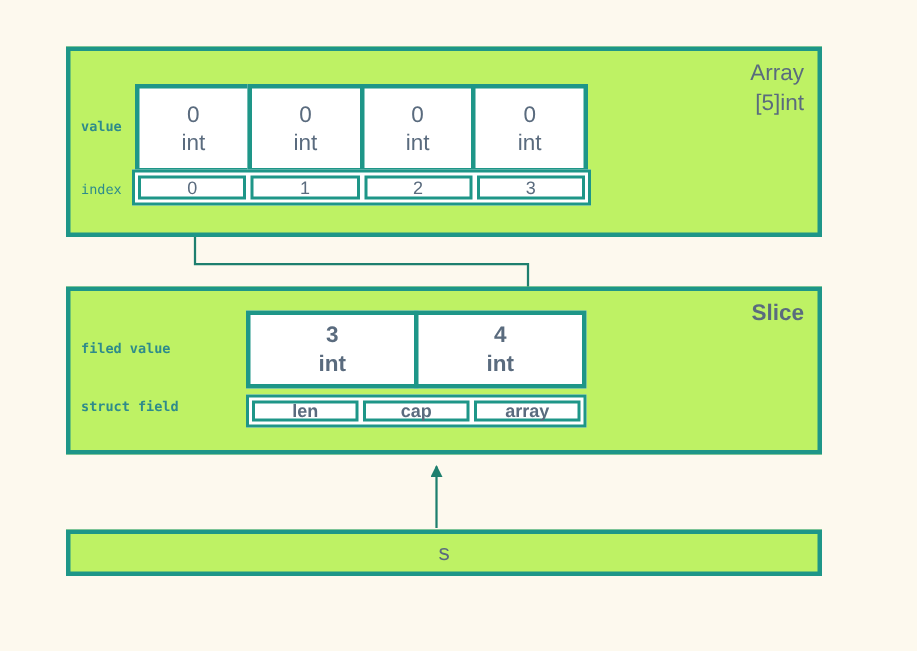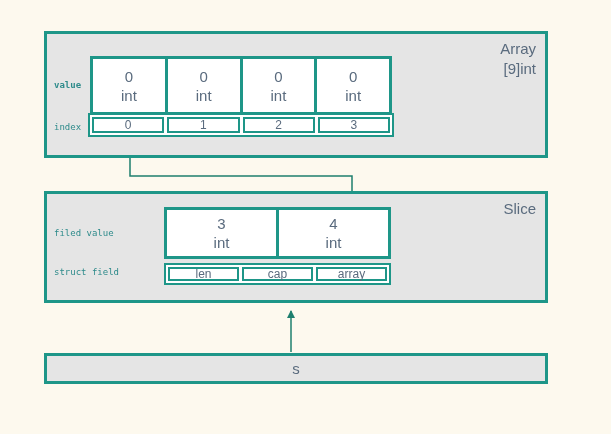--- a/index.html
+++ b/index.html
@@ -7,21 +7,21 @@
   body {
     background: #FDF9EE;
     font-family: "Liberation Sans", sans-serif;
     position: relative;
     overflow: hidden;
   }
   .canvas { position: absolute; inset: 0; }
 
   .box {
     position: absolute;
-    background: #e5e5e5;
+    background: #bef264;
     border: 3px solid #1E9688;
   }
   .box-title {
     position: absolute;
     top: 5px;
     right: 9px;
     text-align: right;
     color: #5A6B7E;
     font-size: 15px;
     line-height: 20px;
@@ -69,21 +69,21 @@
     background: #FFFFFF;
     display: flex;
     align-items: center;
     justify-content: center;
     color: #5A6B7E;
     font-size: 12px;
     line-height: 12px;
   }
 
   #array-box { left: 44px; top: 31px;  width: 504px; height: 127px; }
-  #slice-box { left: 44px; top: 191px; width: 504px; height: 112px; }
+  #slice-box { left: 44px; top: 191px; width: 504px; height: 112px; font-weight: bold; }
   #s-box     { left: 44px; top: 353px; width: 504px; height: 31px; }
 
   #array-values { left: 43px; top: 22px; width: 302px; height: 59px; }
   #array-index  { left: 41px; top: 79px; width: 306px; height: 24px; }
   #label-value  { top: 46px; font-weight: bold; }
   #label-index  { top: 88px; }
 
   #slice-values { left: 117px; top: 13px; width: 227px; height: 52px; }
   #slice-fields { left: 117px; top: 69px; width: 227px; height: 22px; }
   #label-filed-value  { top: 34px; }
@@ -110,21 +110,21 @@
     <defs>
       <marker id="ah" markerWidth="9" markerHeight="9" refX="7" refY="4" orient="auto" markerUnits="userSpaceOnUse">
         <path d="M0,0 L8,4 L0,8 Z" fill="#1E7F6E"></path>
       </marker>
     </defs>
     <path d="M352,206 L352,176 L130,176 L130,146" fill="none" stroke="#1E7F6E" stroke-width="1.5" marker-end="url(#ah)"></path>
     <path d="M291,352 L291,311" fill="none" stroke="#1E7F6E" stroke-width="1.5" marker-end="url(#ah)"></path>
   </svg>
 
   <div class="box" id="array-box">
-    <div class="box-title"><span>Array</span><br><span>[9]int</span></div>
+    <div class="box-title"><span>Array</span><br><span>[5]int</span></div>
 
     <div class="row-label" id="label-value">value</div>
     <div class="row-label" id="label-index">index</div>
 
     <div class="cell-row" id="array-values">
       <div class="cell">
         <span>0</span>
         <span>int</span>
       </div>
       <div class="cell">

